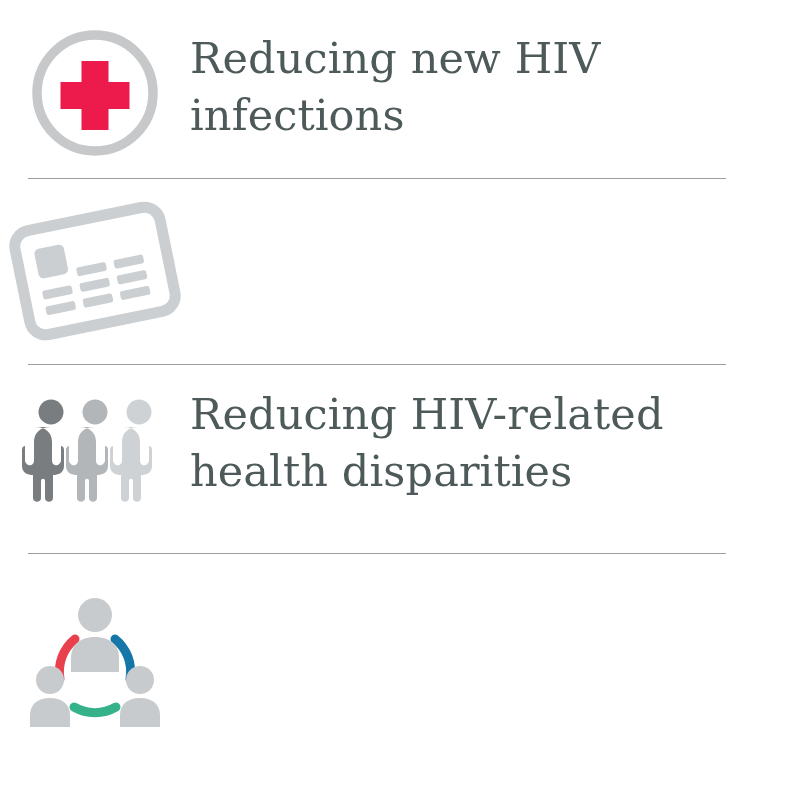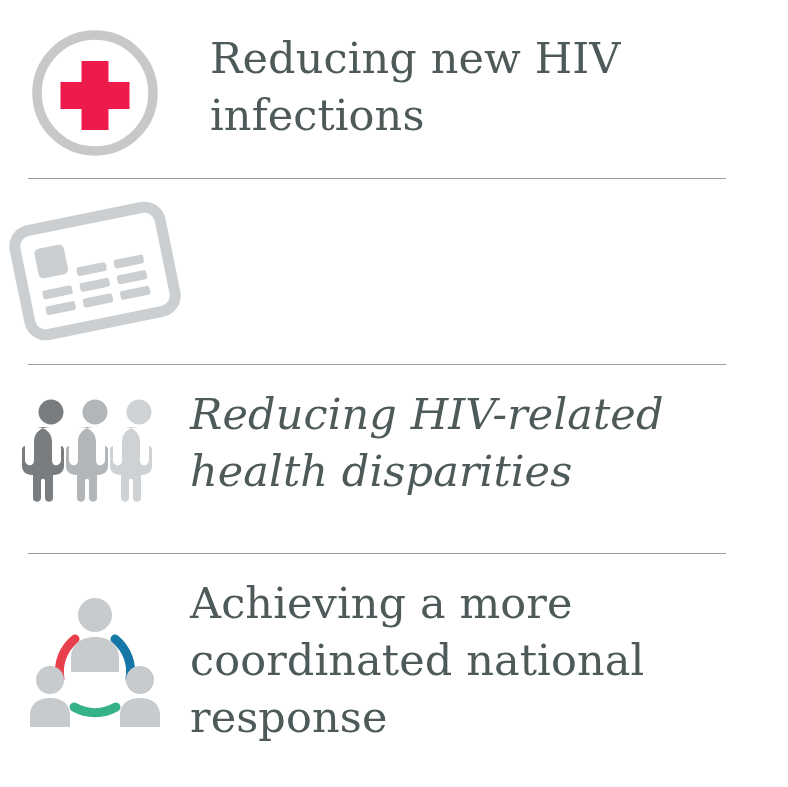--- a/index.html
+++ b/index.html
@@ -34,21 +34,21 @@
     position: absolute;
     left: 28px;
     right: 62px;
     top: 0;
     height: 1px;
     background: #9a9fa2;
   }
 
   .row-1 { height: 178px; padding-top: 22px; }
   .row-2 { height: 186px; padding-top: 16px; }
-  .row-3 { height: 189px; padding-top: 20px; font-style: italic; }
+  .row-3 { height: 189px; padding-top: 20px; }
   .row-4 { height: 234px; padding-top: 16px; }
 
   .goal-icon {
     width: 190px;
     min-width: 190px;
     display: flex;
     align-items: flex-start;
     justify-content: center;
     padding-top: 4px;
     box-sizing: border-box;
@@ -59,21 +59,21 @@
 
   .goal-text {
     color: #4e5a5a;
     font-size: 43px;
     line-height: 1.33;
     letter-spacing: 0.1px;
     padding-top: 2px;
     padding-right: 16px;
     max-width: 585px;
   }
-  .row-1 .goal-text { padding-top: 8px; margin-left: 20px; }
+  .row-1 .goal-text { padding-top: 8px; }
   .row-4 .goal-text { padding-top: 6px; }
 
   svg { display: block; }
 </style>
 </head>
 <body>
 
 <div class="goals-list">
 
   <div class="goal-row row-1">
@@ -160,16 +160,15 @@
             <path d="M30 115 c-13 0 -20 7 -20 17 l0 12 l40 0 l0 -12 c0 -10 -7 -17 -20 -17 z"></path>
           </g>
 
           <g fill="#C8CBCD">
             <circle cx="120" cy="97" r="14"></circle>
             <path d="M120 115 c-13 0 -20 7 -20 17 l0 12 l40 0 l0 -12 c0 -10 -7 -17 -20 -17 z"></path>
           </g>
         </svg>
       </span>
     </div>
-    <div class="goal-text">Achieving a more coordinated national response</div>
   </div>
 
 </div>
 
 </body></html>

